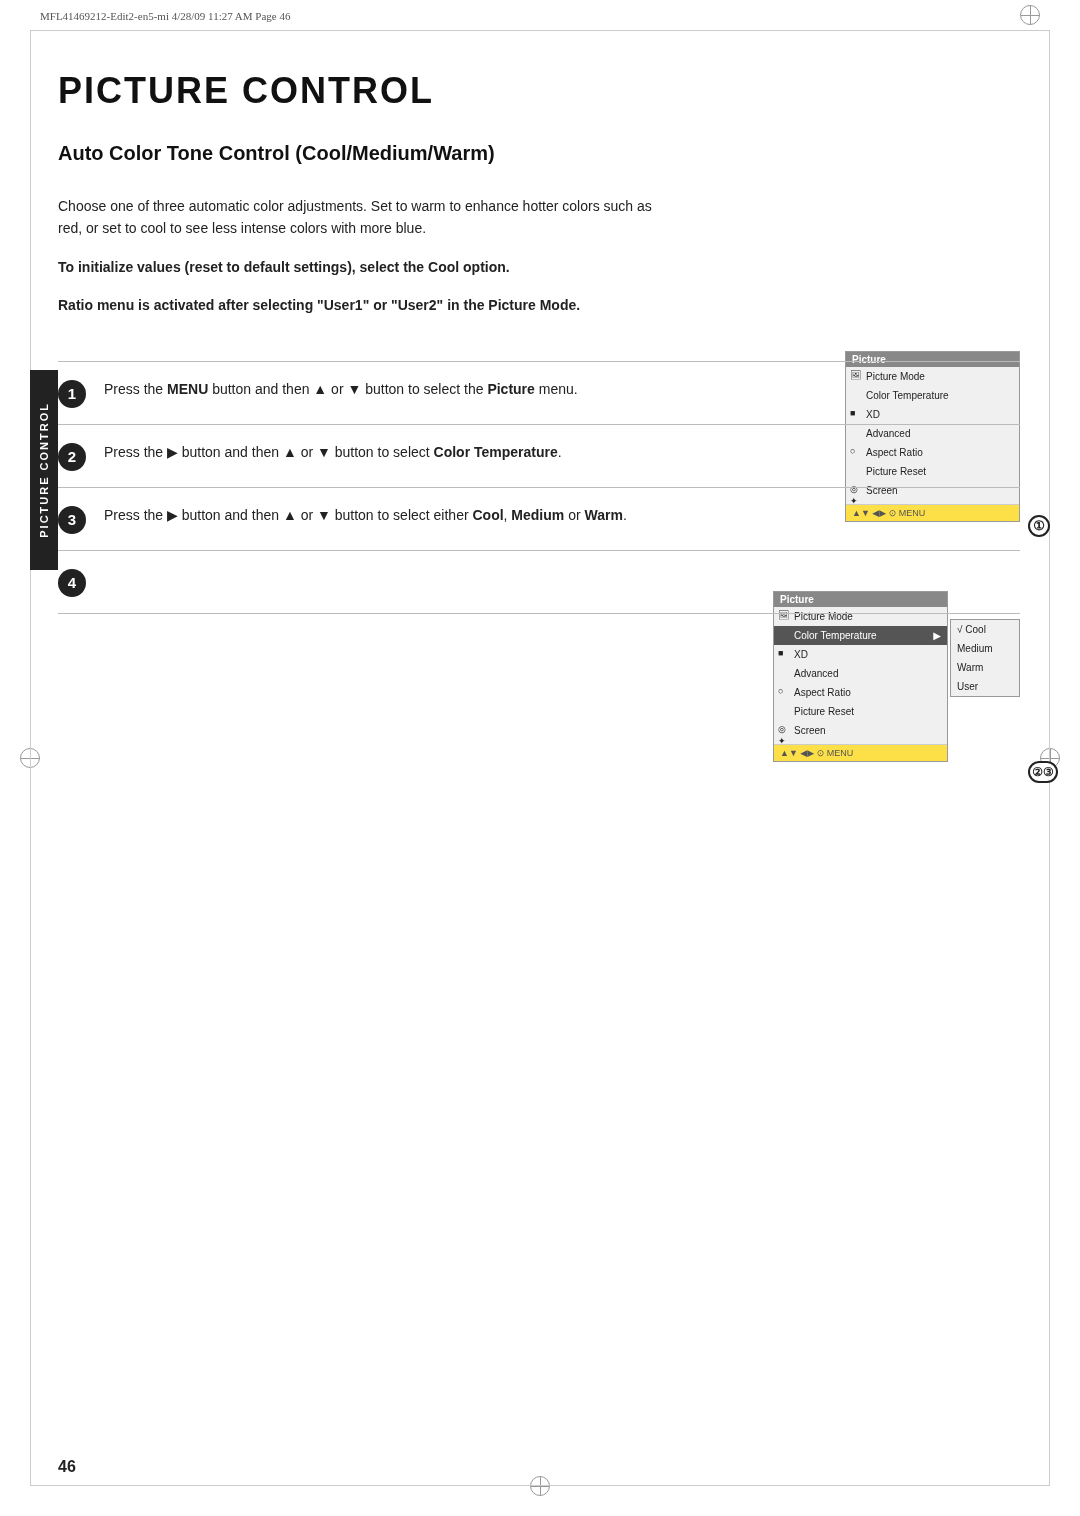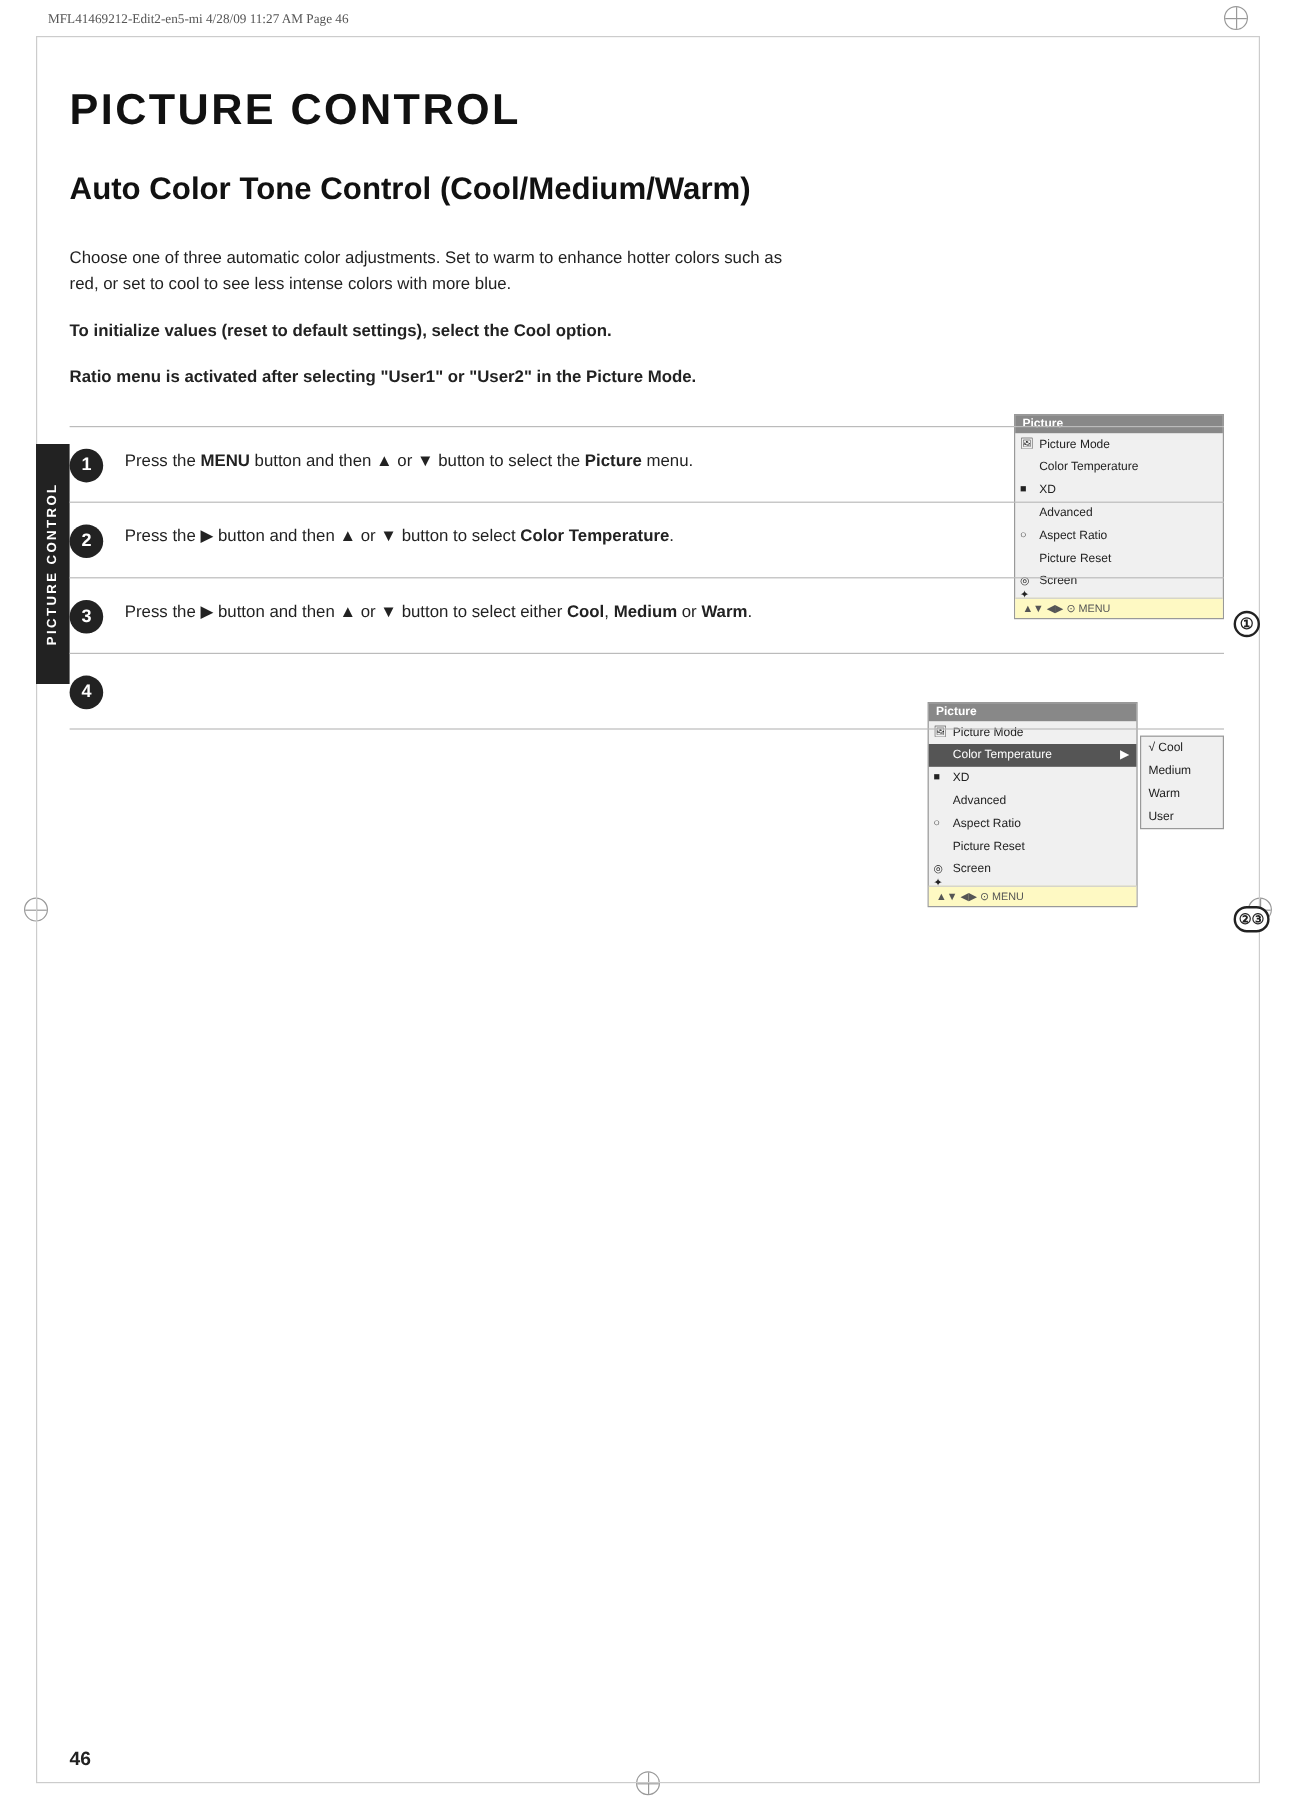--- a/index.html
+++ b/index.html
@@ -99,40 +99,40 @@
       font-size: 36px;
       font-weight: bold;
       letter-spacing: 2px;
       margin-bottom: 30px;
       margin-top: 20px;
       color: #111;
     }
 
     
     .section-title {
-      font-size: 26px;
+      font-size: 20px;
       font-weight: bold;
       margin-bottom: 30px;
       color: #111;
     }
 
     
     .body-text {
       font-size: 14px;
       line-height: 1.6;
       margin-bottom: 16px;
       max-width: 620px;
     }
     .body-text strong {
       font-weight: bold;
     }
 
     
     .steps-area {
-      margin-top: 30px;
+      margin-top: 44px;
       position: relative;
     }
 
     .step-row {
       display: flex;
       align-items: flex-start;
       padding: 16px 0;
       border-top: 1px solid #bbb;
       position: relative;
     }
@@ -197,21 +197,21 @@
       top: 50%;
       transform: translateY(-50%);
       font-size: 9px;
     }
 
     .menu-footer {
       padding: 3px 6px;
       font-size: 9px;
       color: #555;
       border-top: 1px solid #ccc;
-      background: #fef9c3;
+      background: #fde047;
     }
     .submenu-item {
       padding: 2px 6px;
       line-height: 1.5;
     }
     .submenu-item.checked::before {
       content: '√ ';
     }
 
     .screenshot-wrapper {

